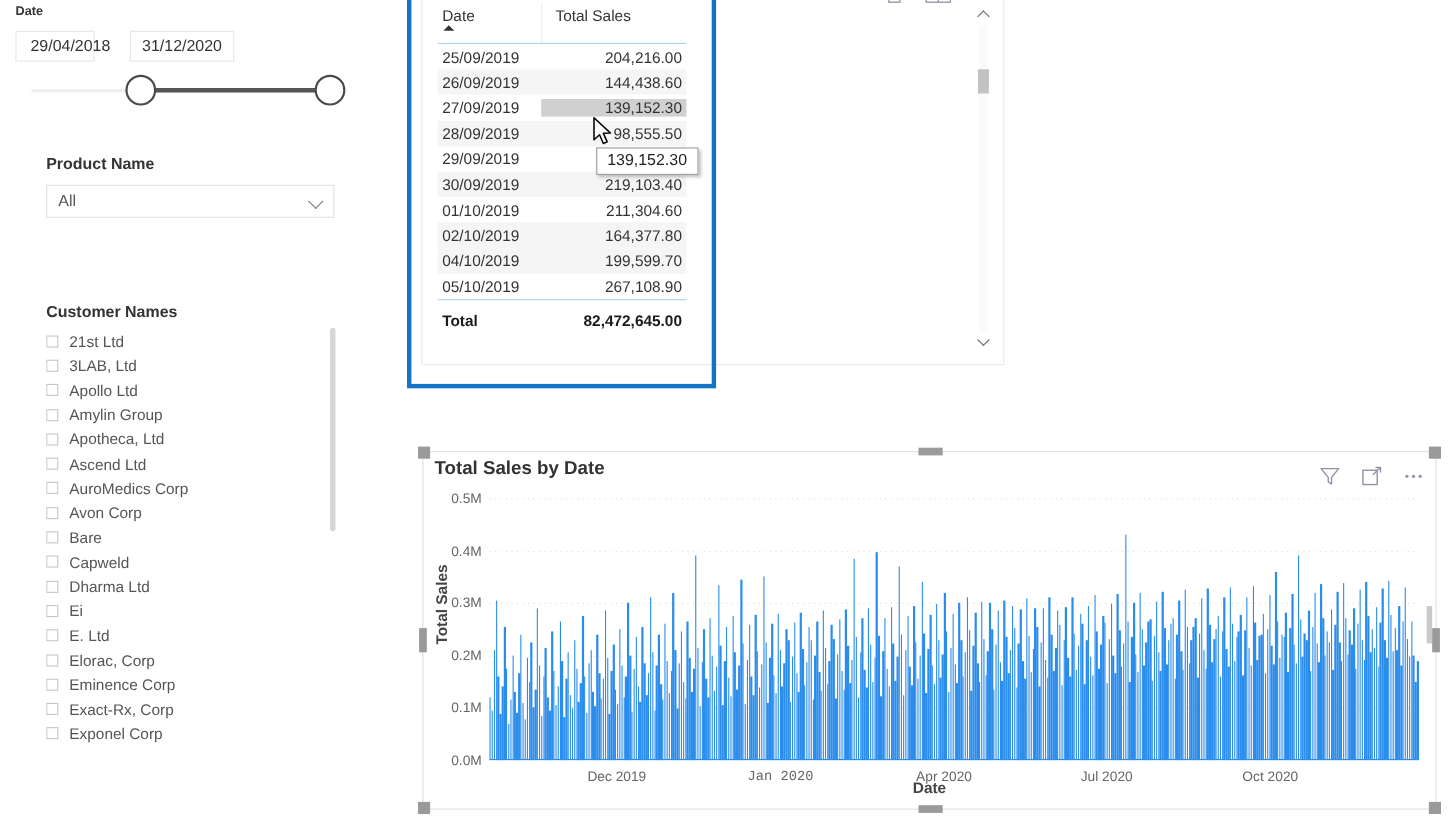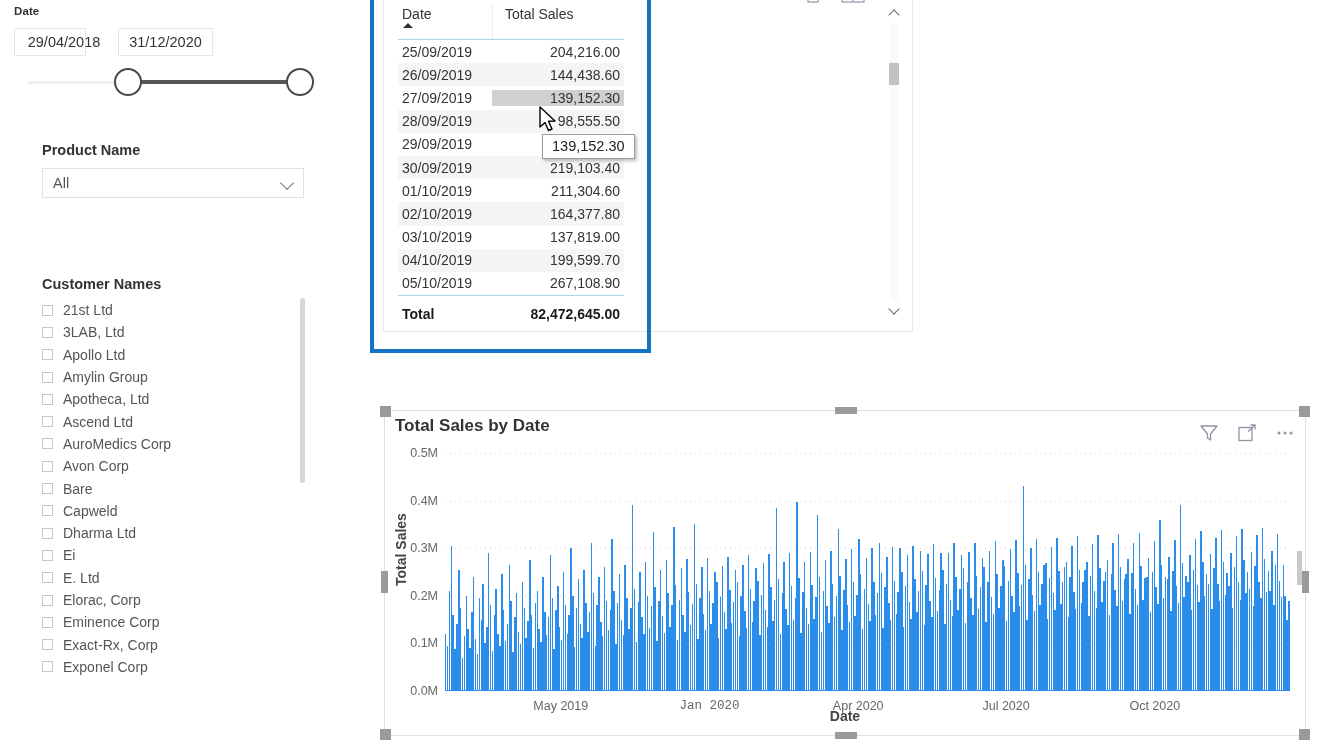--- a/index.html
+++ b/index.html
@@ -292,24 +292,20 @@
           <div class="td td-date">30/09/2019</div>
           <div class="td td-sales">219,103.40</div>
         </div>
         <div class="tr">
           <div class="td td-date">01/10/2019</div>
           <div class="td td-sales">211,304.60</div>
         </div>
         <div class="tr alt">
           <div class="td td-date">02/10/2019</div>
           <div class="td td-sales">164,377.80</div>
-        </div>
-        <div class="tr">
-          <div class="td td-date">03/10/2019</div>
-          <div class="td td-sales">137,819.00</div>
         </div>
         <div class="tr alt">
           <div class="td td-date">04/10/2019</div>
           <div class="td td-sales">199,599.70</div>
         </div>
         <div class="tr">
           <div class="td td-date">05/10/2019</div>
           <div class="td td-sales">267,108.90</div>
         </div>
       </div>
@@ -832,21 +828,21 @@
         <div class="bar" style="left: 831.914px; width: 1.45819px; height: 157.08px; background: rgb(42, 140, 235);"></div>
         <div class="bar" style="left: 833.783px; width: 1.45819px; height: 110.432px; background: rgb(42, 140, 235);"></div>
         <div class="bar" style="left: 835.653px; width: 1.45819px; height: 94.248px; background: rgb(42, 140, 235);"></div>
         <div class="bar" style="left: 837.522px; width: 1.45819px; height: 126.14px; background: rgb(42, 140, 235);"></div>
         <div class="bar" style="left: 839.392px; width: 1.45819px; height: 95.2px; background: rgb(42, 140, 235);"></div>
         <div class="bar" style="left: 841.261px; width: 1.45819px; height: 71.4px; background: rgb(42, 140, 235);"></div>
         <div class="bar" style="left: 843.131px; width: 1.45819px; height: 90.44px; background: rgb(42, 140, 235);"></div>
       </div>
     <div id="plot-baseline"></div>
     <div id="xticks">
-        <div class="xtick" style="left: 115.765px;">May 2019</div>
+        <div class="xtick" style="left: 115.765px;">Dec 2019</div>
         <div class="xtick" style="left: 264.485px; font-family: Liberation Mono, monospace;">Jan 2020</div>
         <div class="xtick" style="left: 413.205px;">Apr 2020</div>
         <div class="xtick" style="left: 561.08px;">Jul 2020</div>
         <div class="xtick" style="left: 709.8px;">Oct 2020</div>
       </div>
   </div>
 
   <div id="chart-vscroll"></div>
 
   <div class="grip corner" style="left:-5px;top:-5px;"></div>

